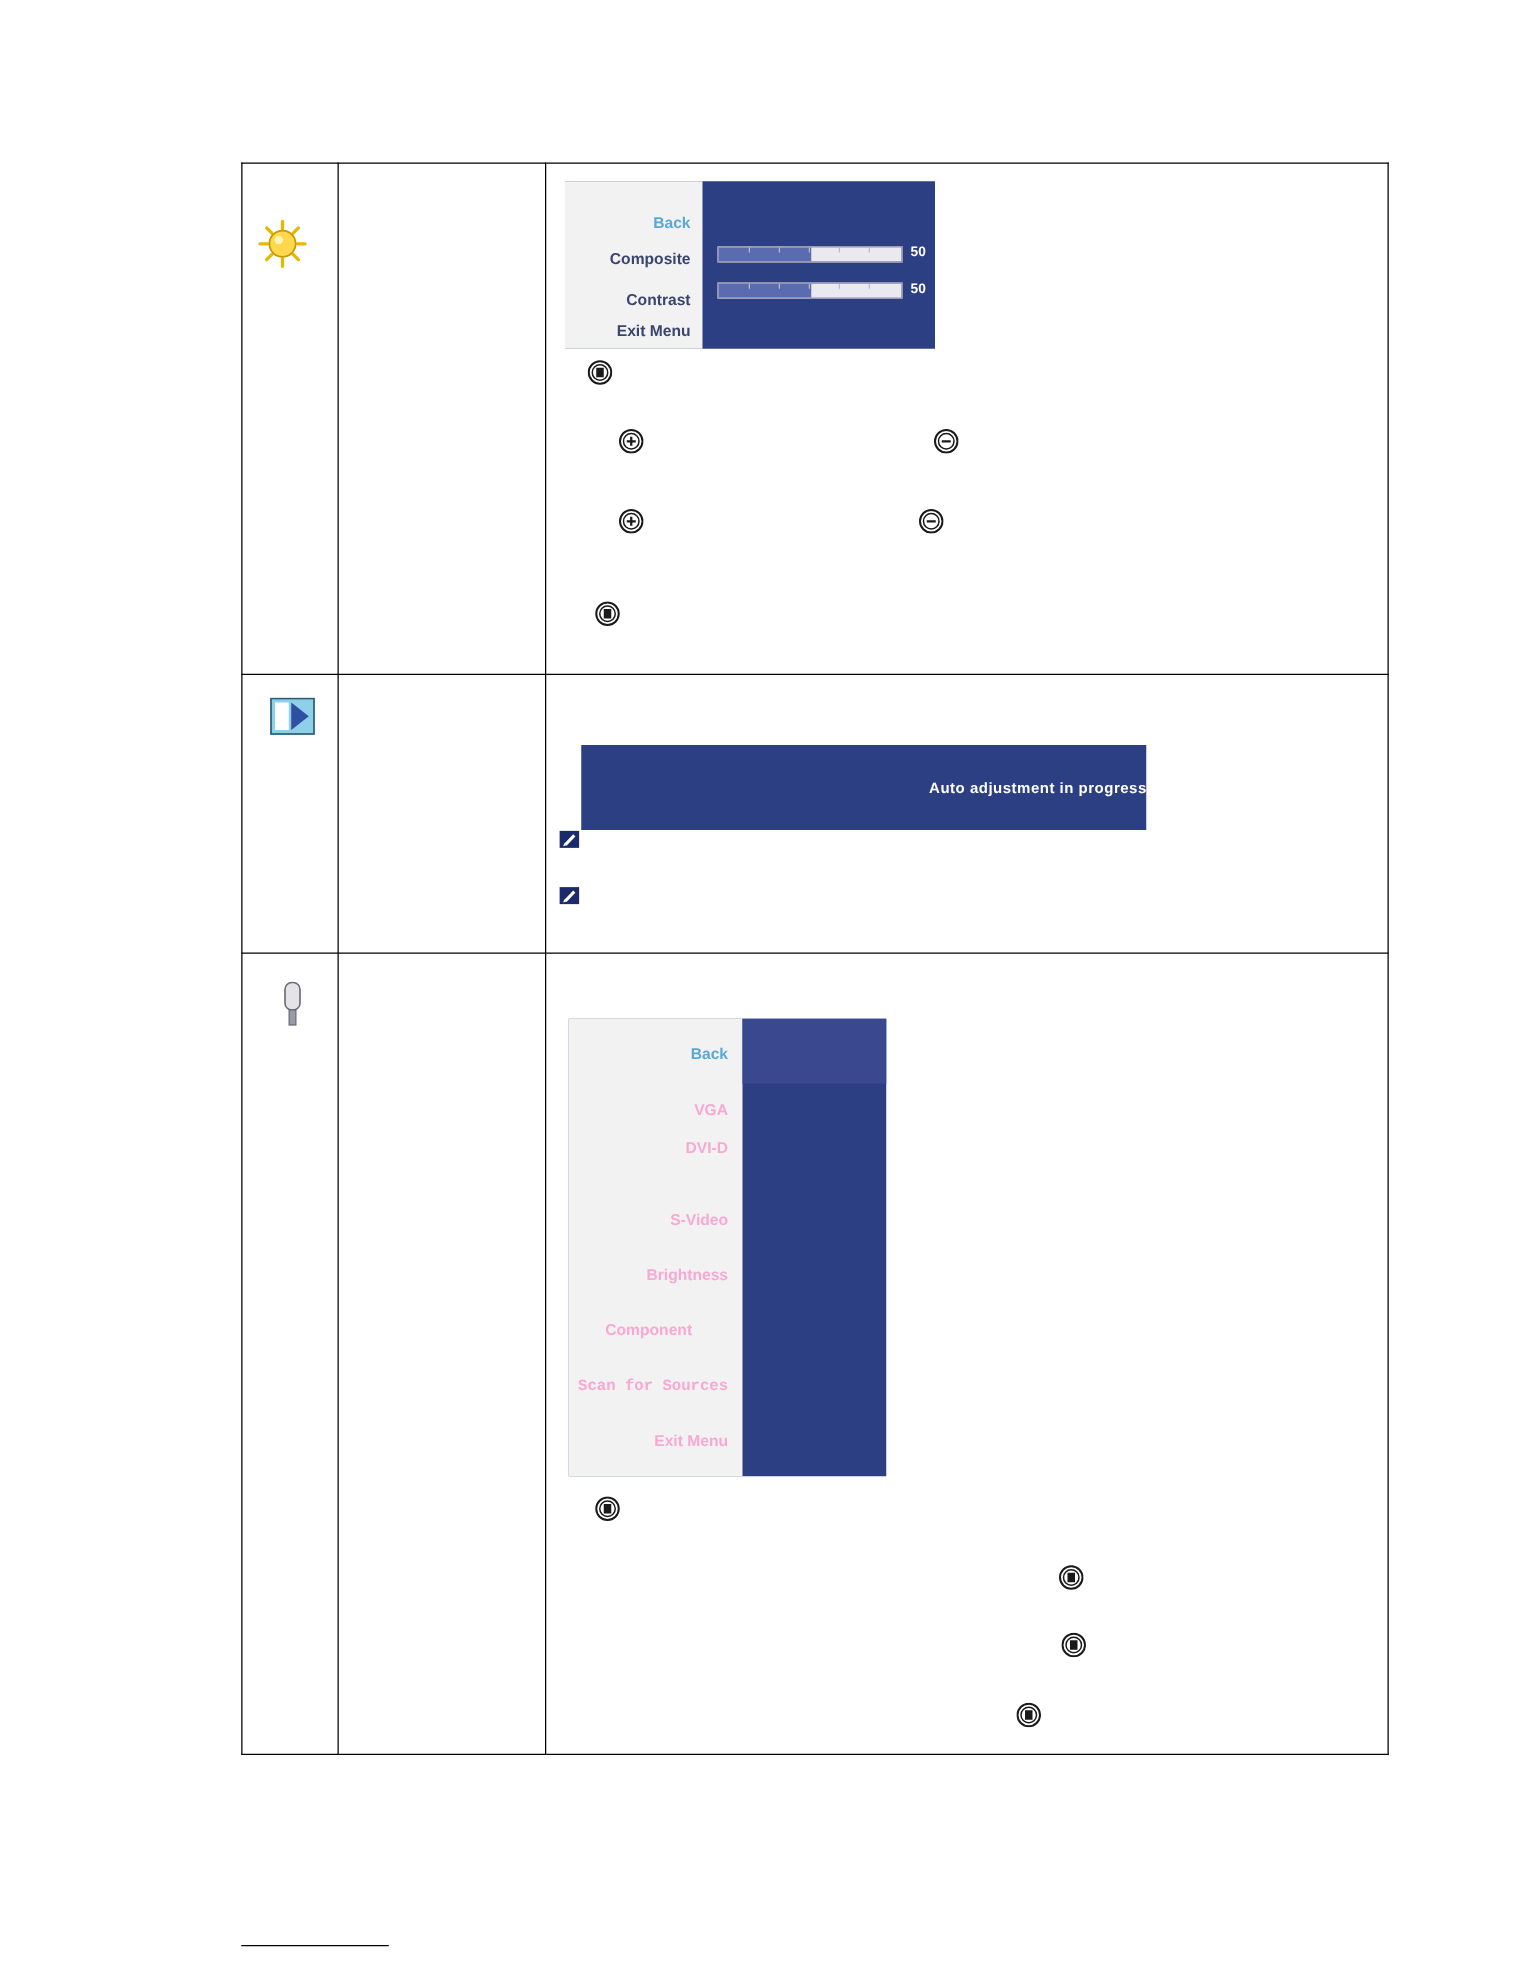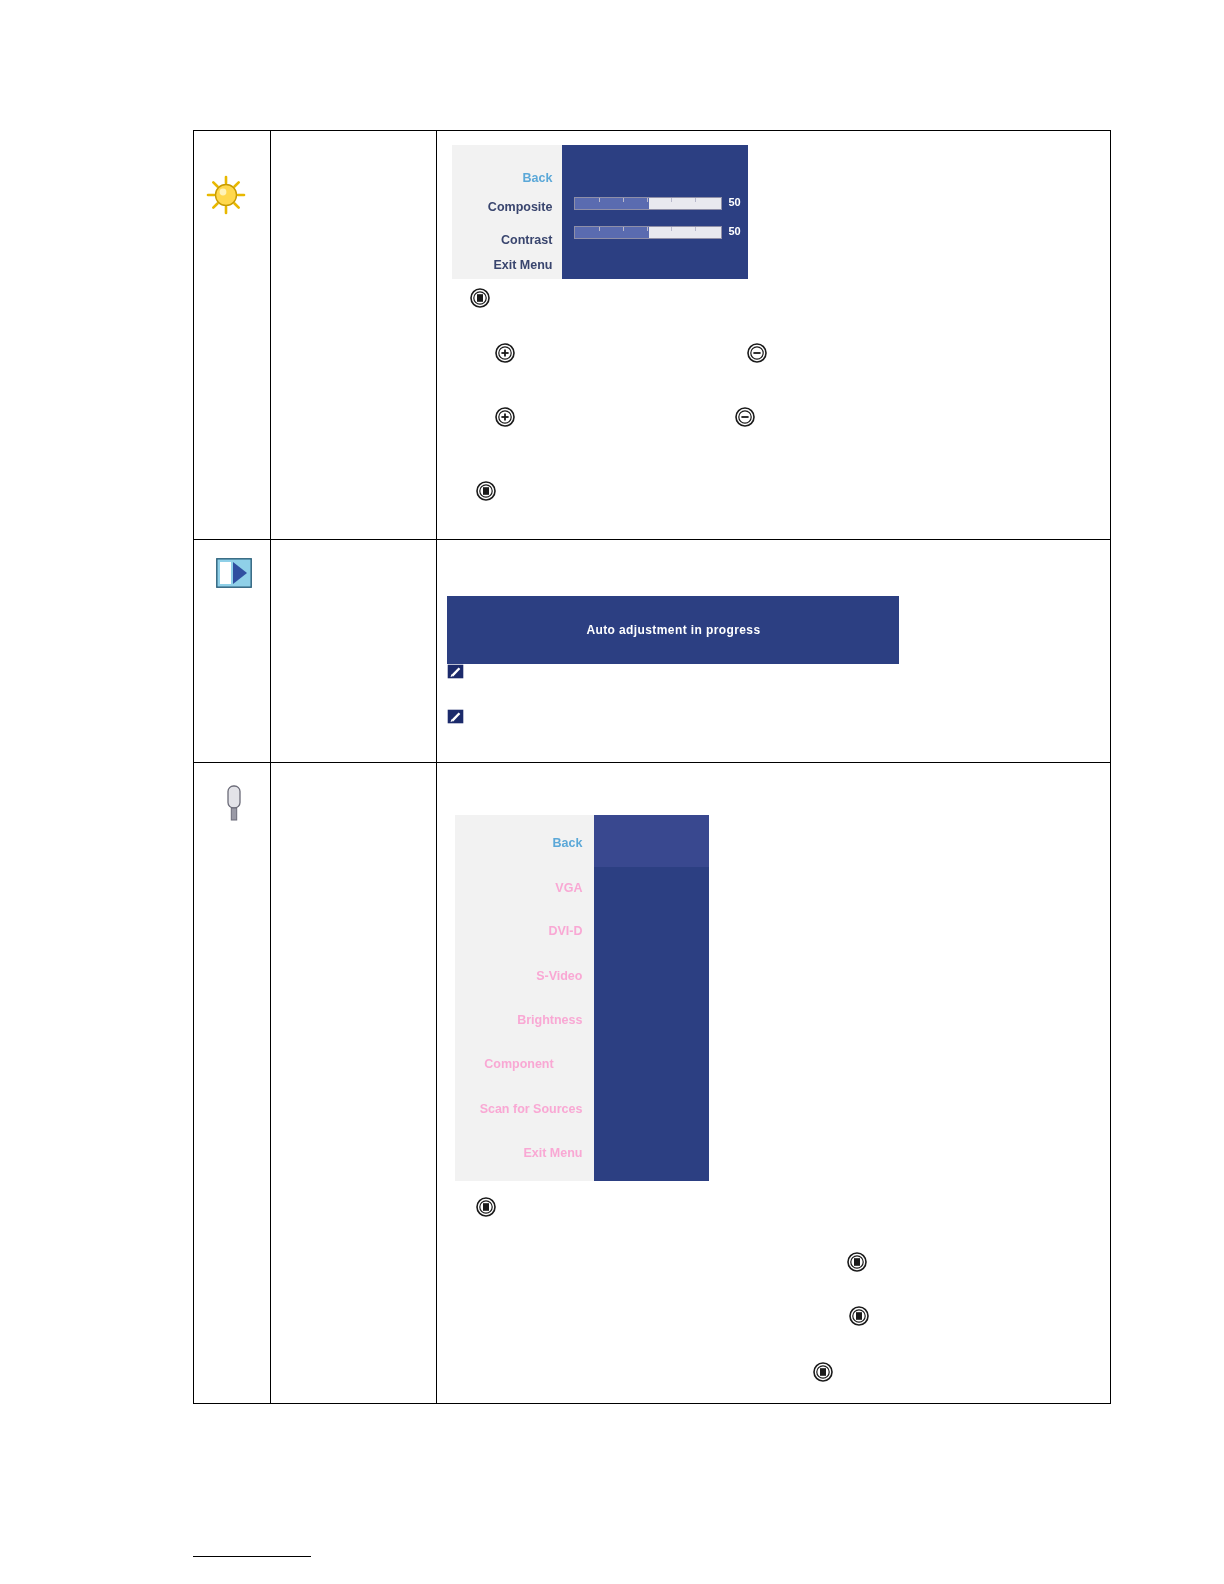--- a/index.html
+++ b/index.html
@@ -122,32 +122,32 @@
   .slider-val {
     position: absolute;
     font-size: 11px;
     font-weight: bold;
     color: #ffffff;
   }
 
   
   .osd-autoadj {
     position: absolute;
-    left: 10px;
+    left: 28px;
     top: 56px;
     width: 452px;
     height: 68px;
     background: #2c3f82;
     color: #ffffff;
     font-size: 12px;
     font-weight: bold;
     letter-spacing: 0.4px;
     display: flex;
     align-items: center;
-    justify-content: center;
+    justify-content: flex-end;
   }
 
   
   .osd-source {
     position: absolute;
     left: 18px;
     top: 52px;
     width: 254px;
     height: 366px;
     background: #2c3f82;
@@ -377,25 +377,25 @@
 
         <td class="col-body">
           <div class="cell-inner">
 
             <div class="osd osd-source">
               <div class="left-col"></div>
               <div class="hl"></div>
 
               <div class="src-row sel" style="top:21px;">Back</div>
               <div class="src-row" style="top:66px;">VGA</div>
-              <div class="src-row" style="top:109px;">DVI-D</div>
+              <div class="src-row" style="top:96px;">DVI-D</div>
               <div class="src-row" style="top:154px;">S-Video</div>
               <div class="src-row" style="top:198px;">Brightness</div>
               <div class="src-row" style="top:242px;text-align:center;">Component</div>
-              <div class="src-row" style="top:287px;">Scan for Sources</div>
+              <div class="src-row" style="top:287px;font-family:Liberation Mono, monospace;">Scan for Sources</div>
               <div class="src-row" style="top:331px;">Exit Menu</div>
             </div>
 
             <span class="btn-ico" style="left:39px; top:434px;">
               <svg width="20" height="20" viewBox="0 0 20 20">
                 <circle cx="10" cy="10" r="9" fill="none" stroke="#1a1a1a" stroke-width="1.6"></circle>
                 <circle cx="10" cy="10" r="6.2" fill="none" stroke="#1a1a1a" stroke-width="1.2"></circle>
                 <rect x="7" y="6.2" width="6" height="7.6" fill="#1a1a1a"></rect>
               </svg>
             </span>

